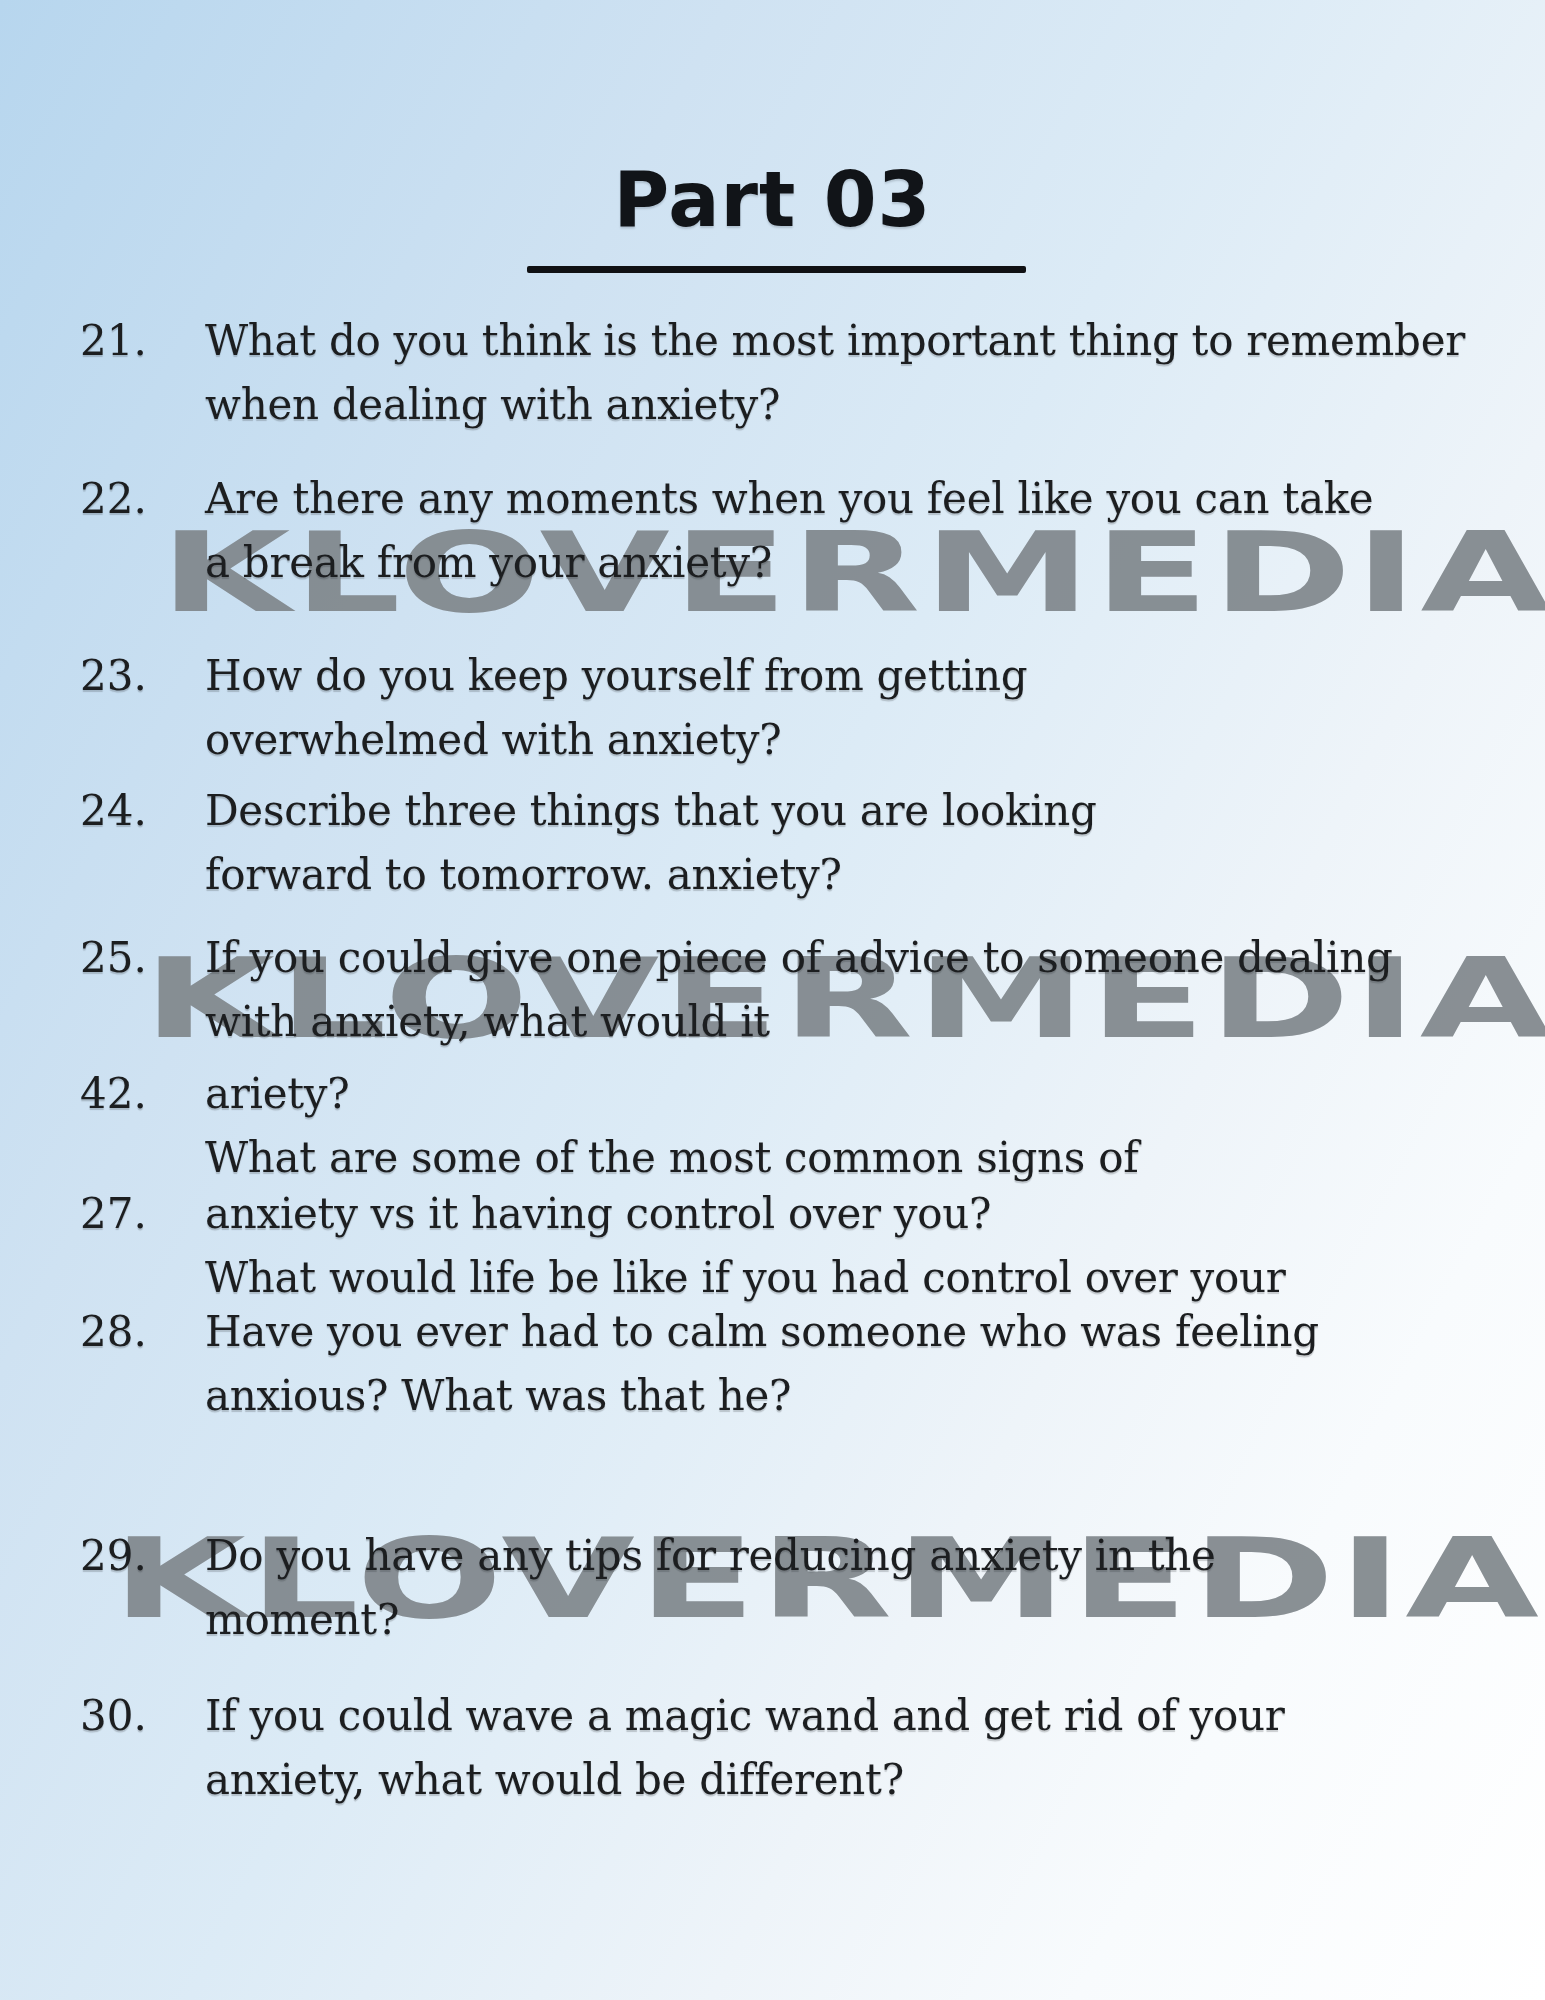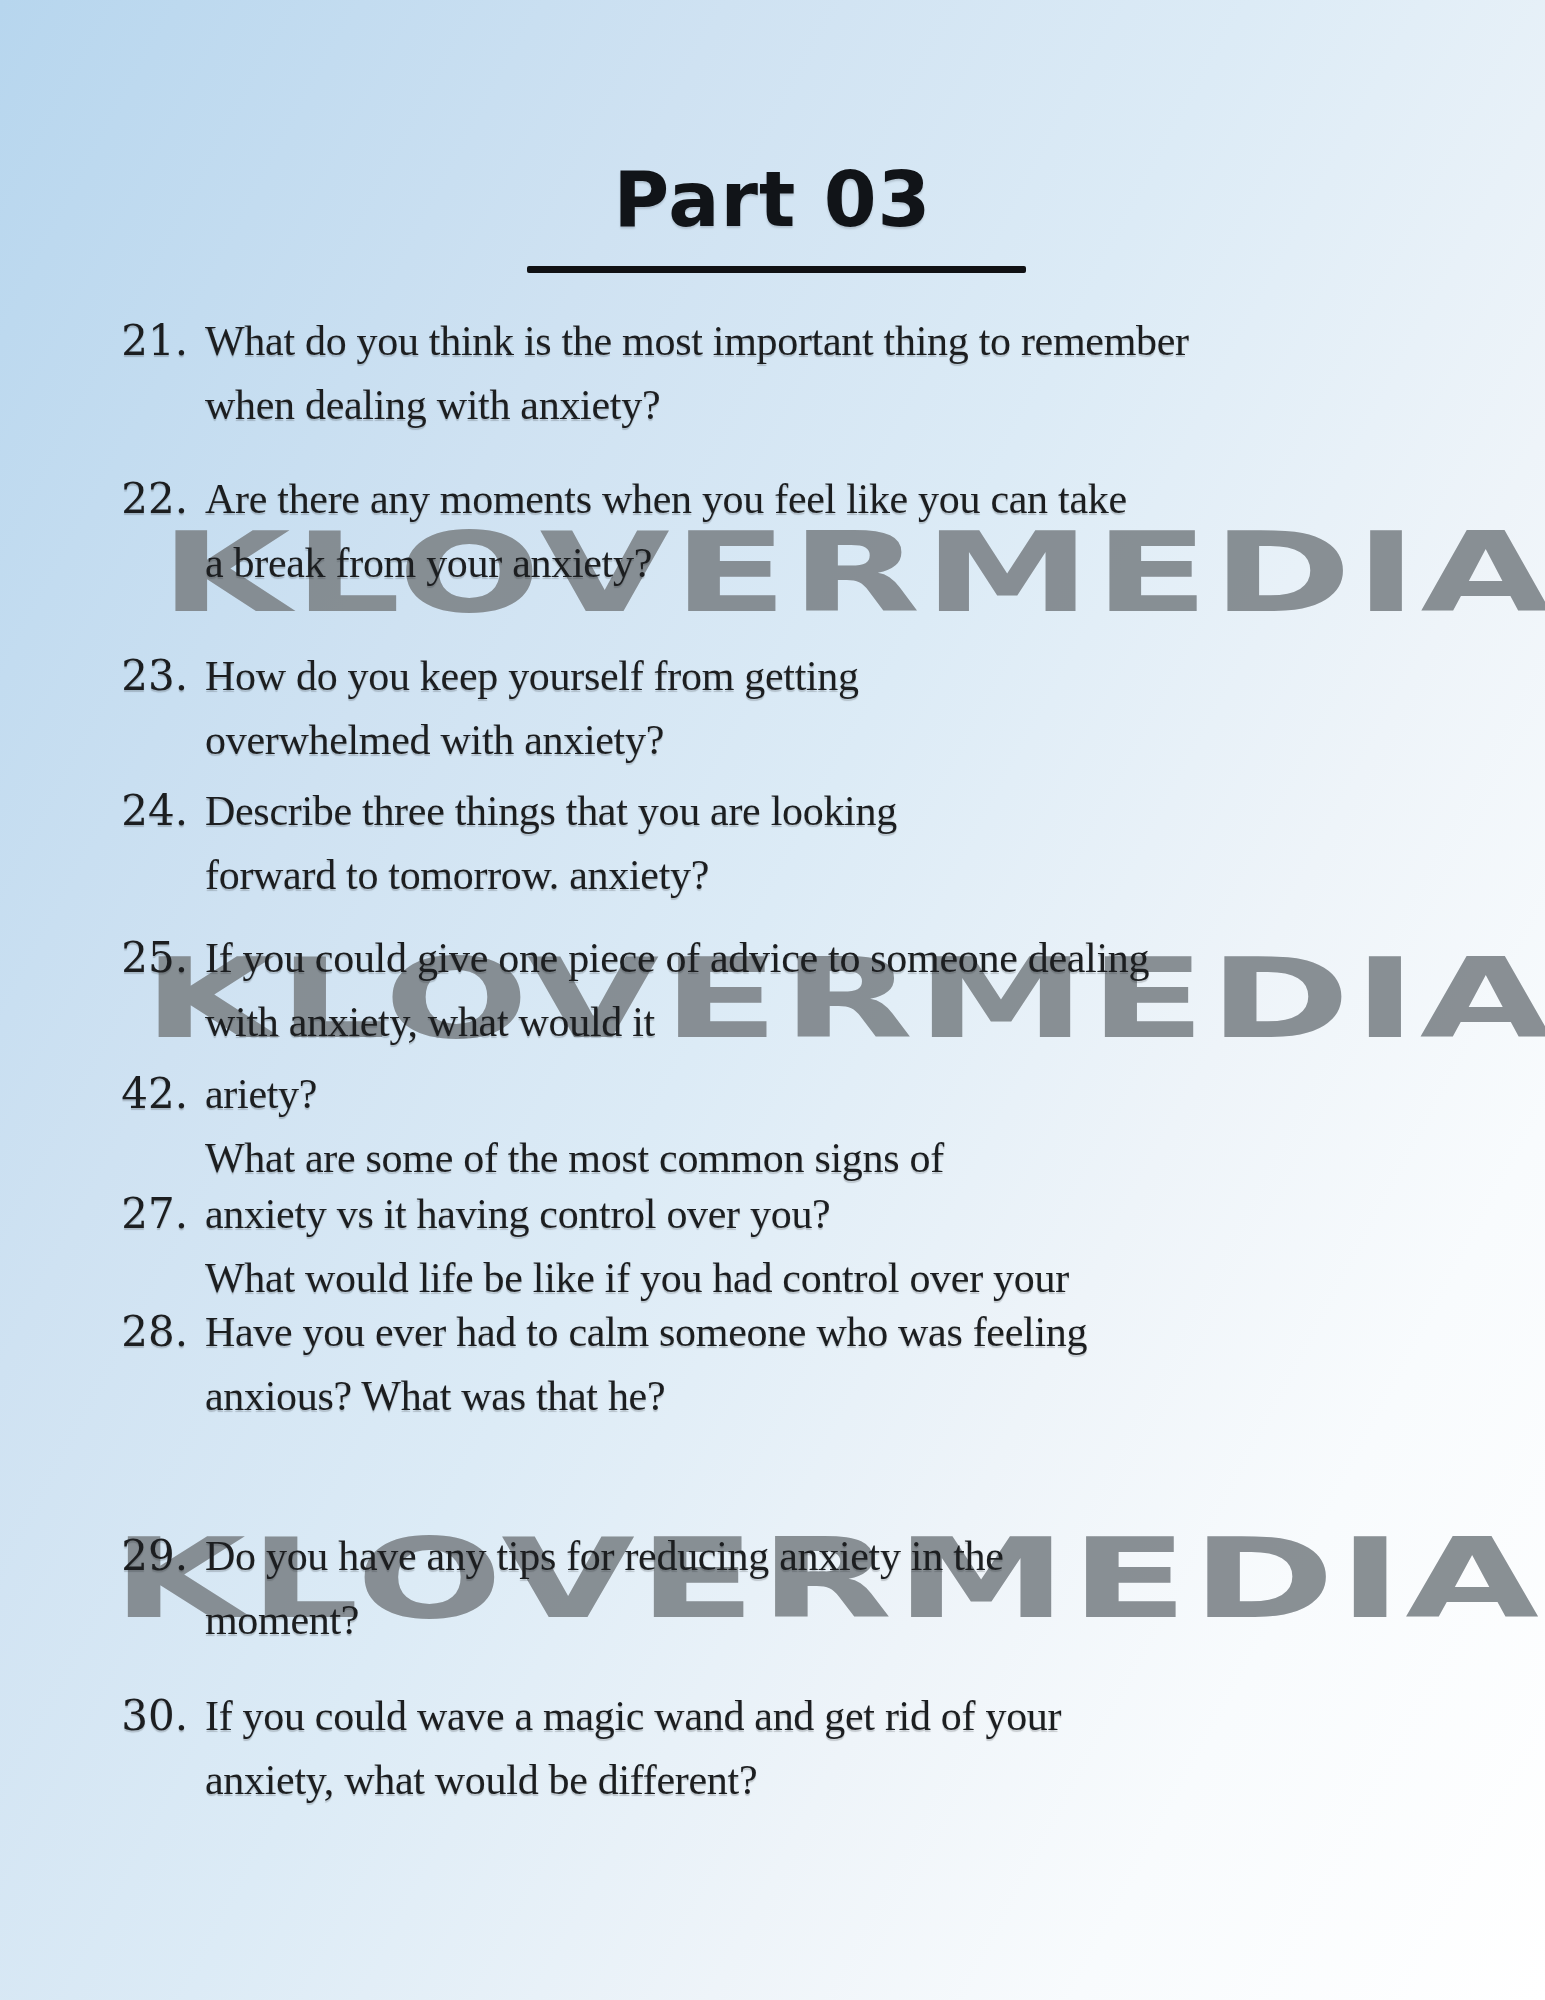--- a/index.html
+++ b/index.html
@@ -71,29 +71,28 @@
     font-size:42px;
     line-height:64px;
     color:var(--text-color);
     text-shadow:0 2px 1px rgba(35,40,45,.22);
     z-index:2;
   }
   .q-number{
     position:absolute;
     left:0;top:0;
     width:108px;
-    text-align:right;
     display:inline-block;
   }
   .q-lines{
     display:block;
     margin-left:125px;
     letter-spacing:-0.3px;
   }
-  .q-line{display:block;white-space:nowrap;font-family:Liberation Serif, serif;}
+  .q-line{display:block;white-space:nowrap;}
 </style>
 </head>
 <body>
 
 <div class="page">
 
   <div class="title">Part 03</div>
   <div class="title-underline"></div>
 
   <div class="watermark" style="top:518px;left:160px;transform:scaleX(1.53);">KLOVERMEDIA</div>

